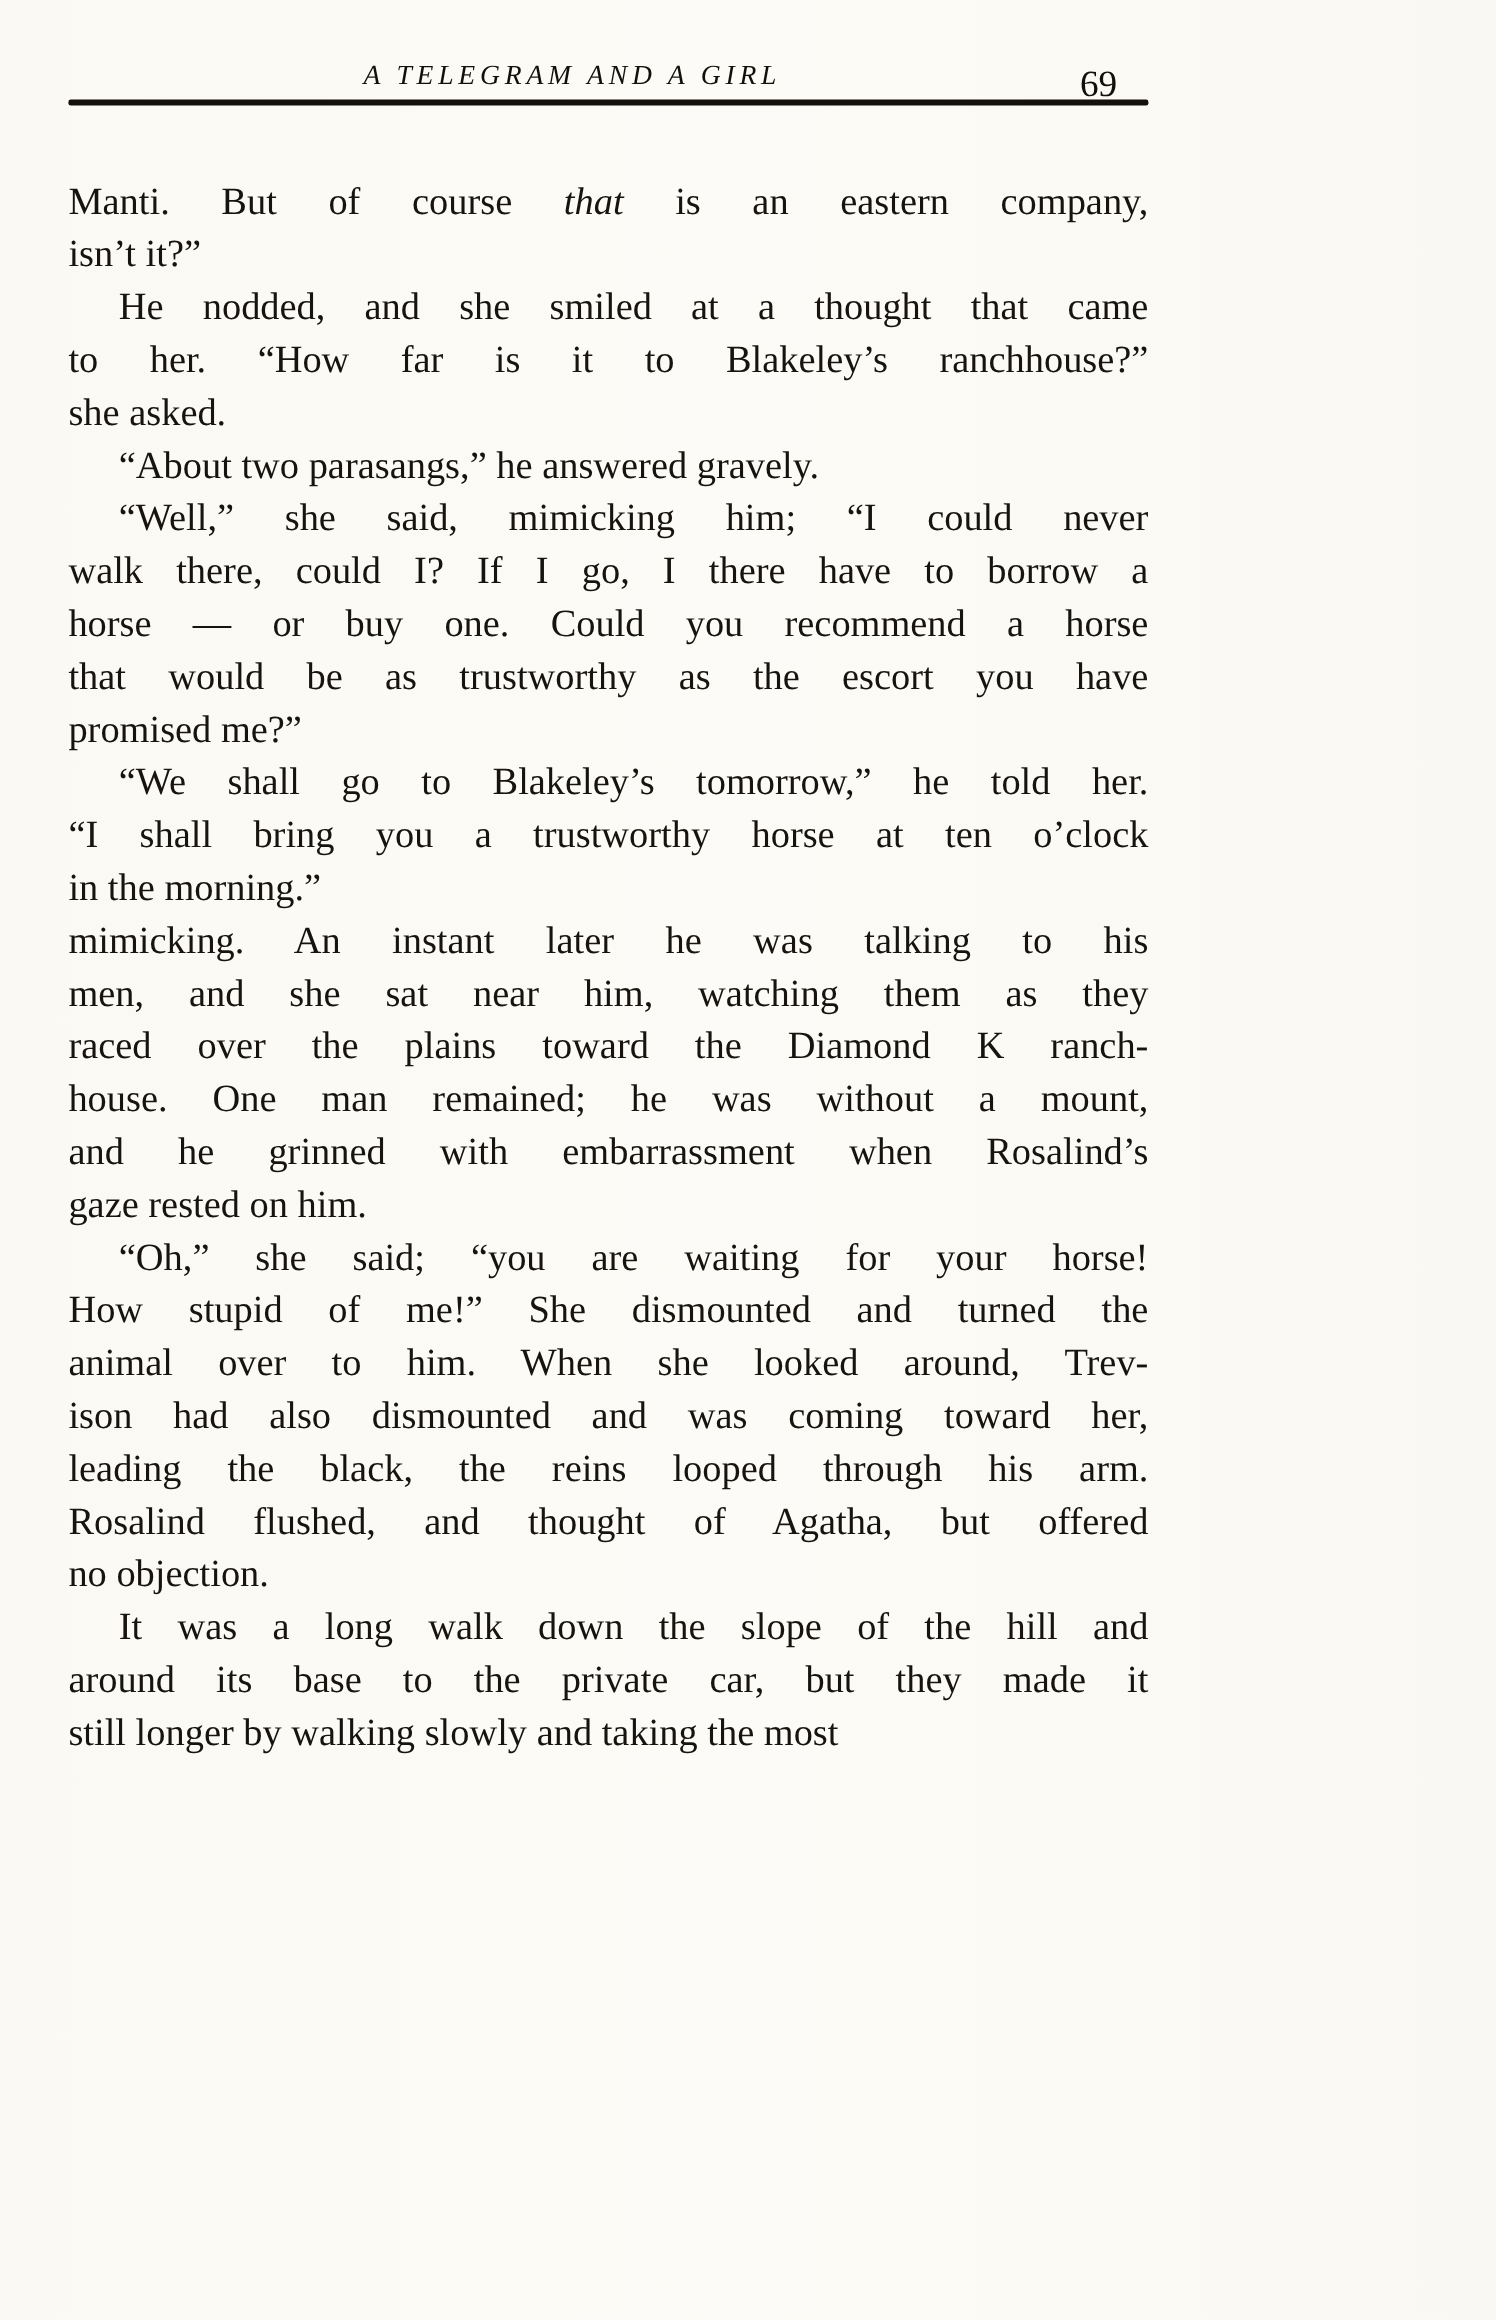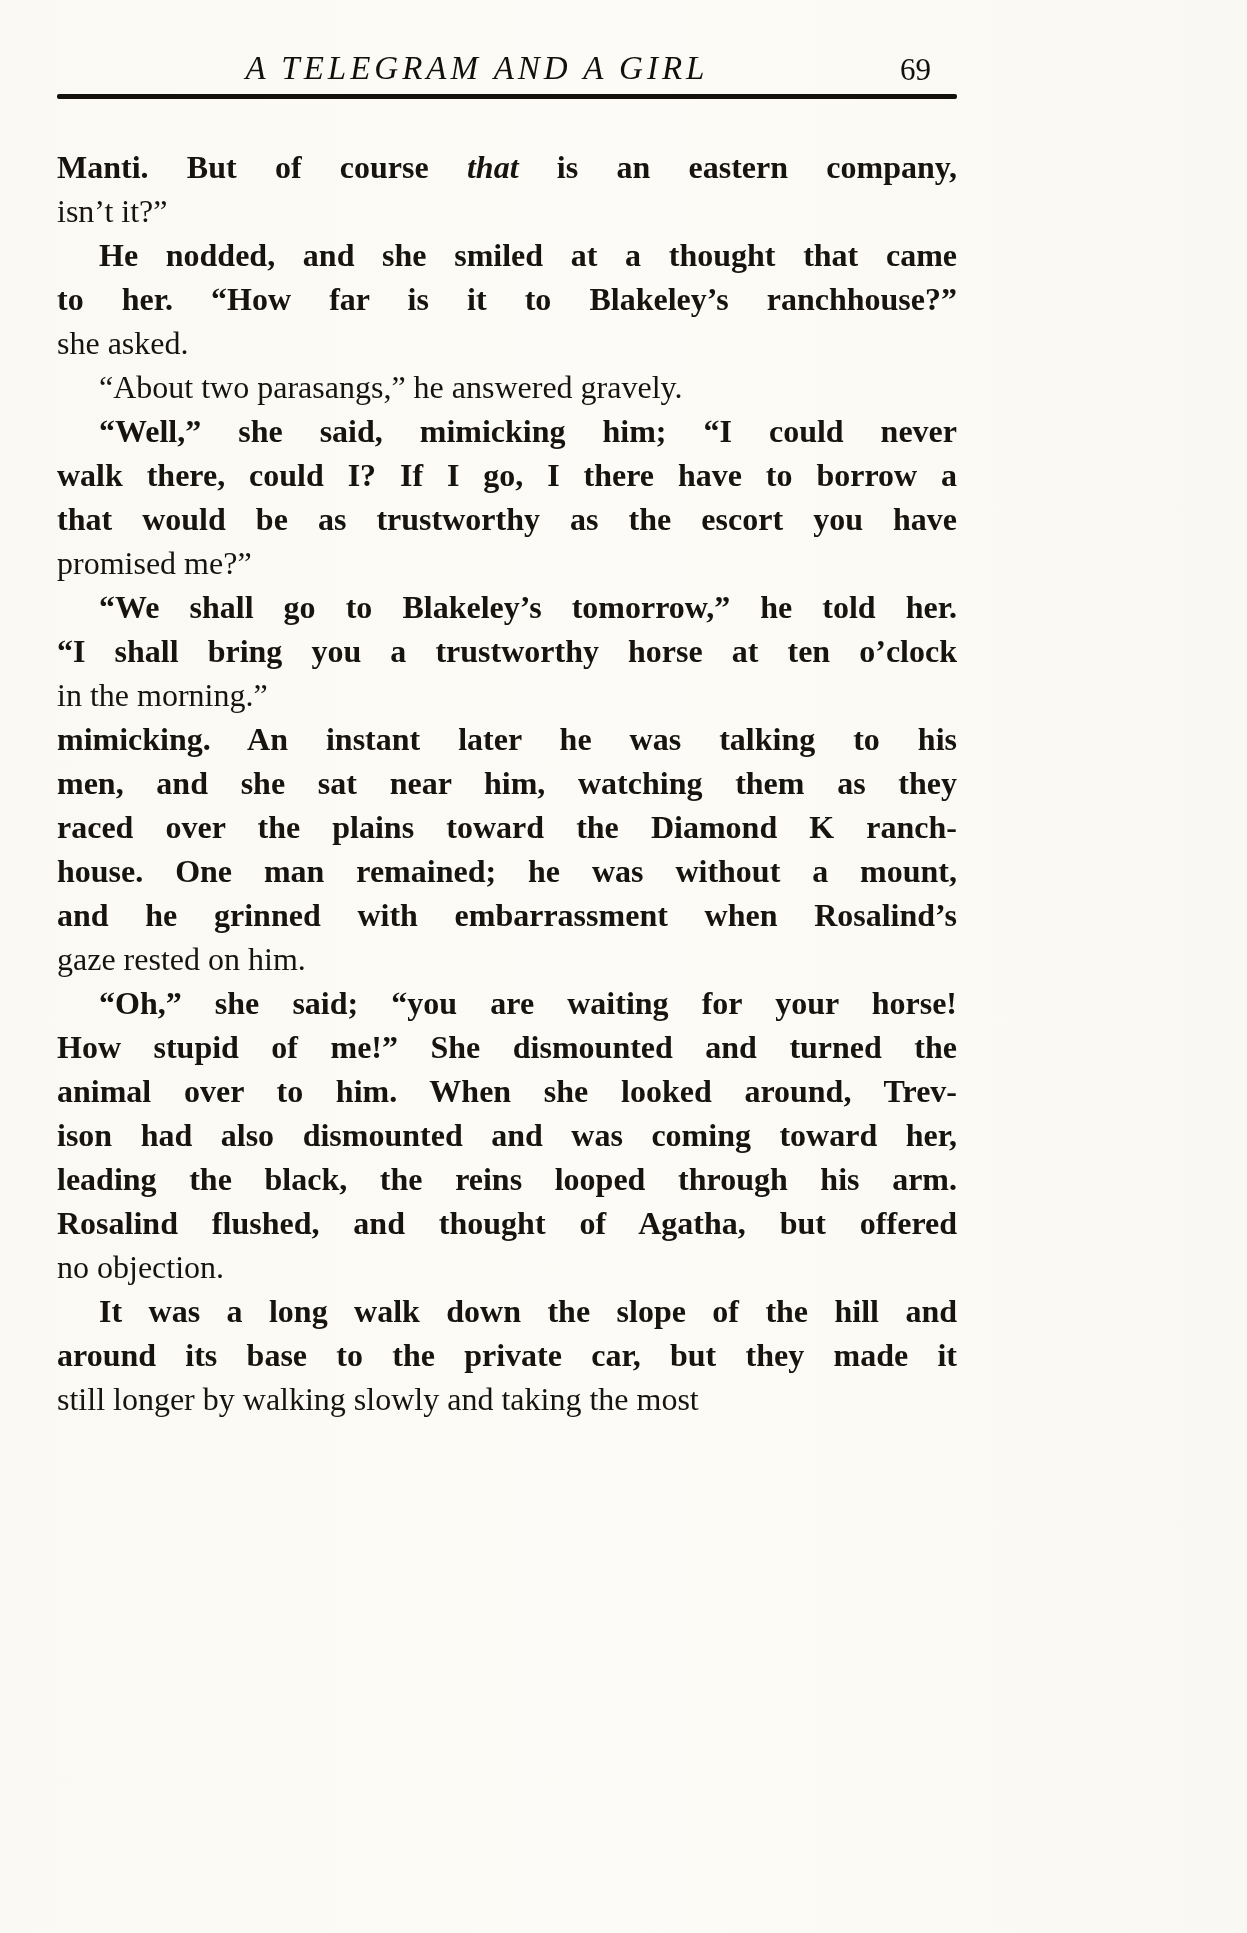--- a/index.html
+++ b/index.html
@@ -20,21 +20,21 @@
   }
   .content { width: 900px; }
 
   .running-head {
     position: relative;
     height: 48px;
   }
   .head-title {
     text-align: center;
     font-style: italic;
-    font-size: 33px;
+    font-size: 23px;
     letter-spacing: 4px;
     padding-right: 60px; 
     color: #13100b;
   }
   .head-page-number {
     position: absolute;
     right: 26px;
     top: 2px;
     font-size: 31px;
     color: #13100b;
@@ -51,21 +51,21 @@
     margin-top: 47px;
     font-size: 32px;
     line-height: 44px;
   }
   .paragraph { margin: 0; }
   .line {
     text-align: justify;
     text-align-last: left;
     white-space: normal;
   }
-  .line.fill { text-align-last: justify; font-weight: bold; }
+  .line.fill { text-align-last: justify; }
   .line.indent { text-indent: 42px; }
   em { font-style: italic; }
 </style>
 </head>
 <body>
 
 <div class="page">
   <div class="content">
 
     <div class="running-head">
@@ -83,20 +83,21 @@
           <div class="line fill indent">He nodded, and she smiled at a thought that came</div>
           <div class="line fill">to her.  “How far is it to Blakeley’s ranchhouse?”</div>
           <div class="line">she asked.</div>
         </div>
         <div class="paragraph">
           <div class="line indent">“About two parasangs,” he answered gravely.</div>
         </div>
         <div class="paragraph">
           <div class="line fill indent">“Well,” she said, mimicking him; “I could never</div>
           <div class="line fill">walk there, could I?  If I go, I there have to borrow a</div>
+          <div class="line fill">horse — or buy one.  Could you recommend a horse</div>
           <div class="line fill">that would be as trustworthy as the escort you have</div>
           <div class="line">promised me?”</div>
         </div>
         <div class="paragraph">
           <div class="line fill indent">“We shall go to Blakeley’s tomorrow,” he told her.</div>
           <div class="line fill">“I shall bring you a trustworthy horse at ten o’clock</div>
           <div class="line">in the morning.”</div>
         </div>
         <div class="paragraph">
           <div class="line fill">mimicking.  An instant later he was talking to his</div>

